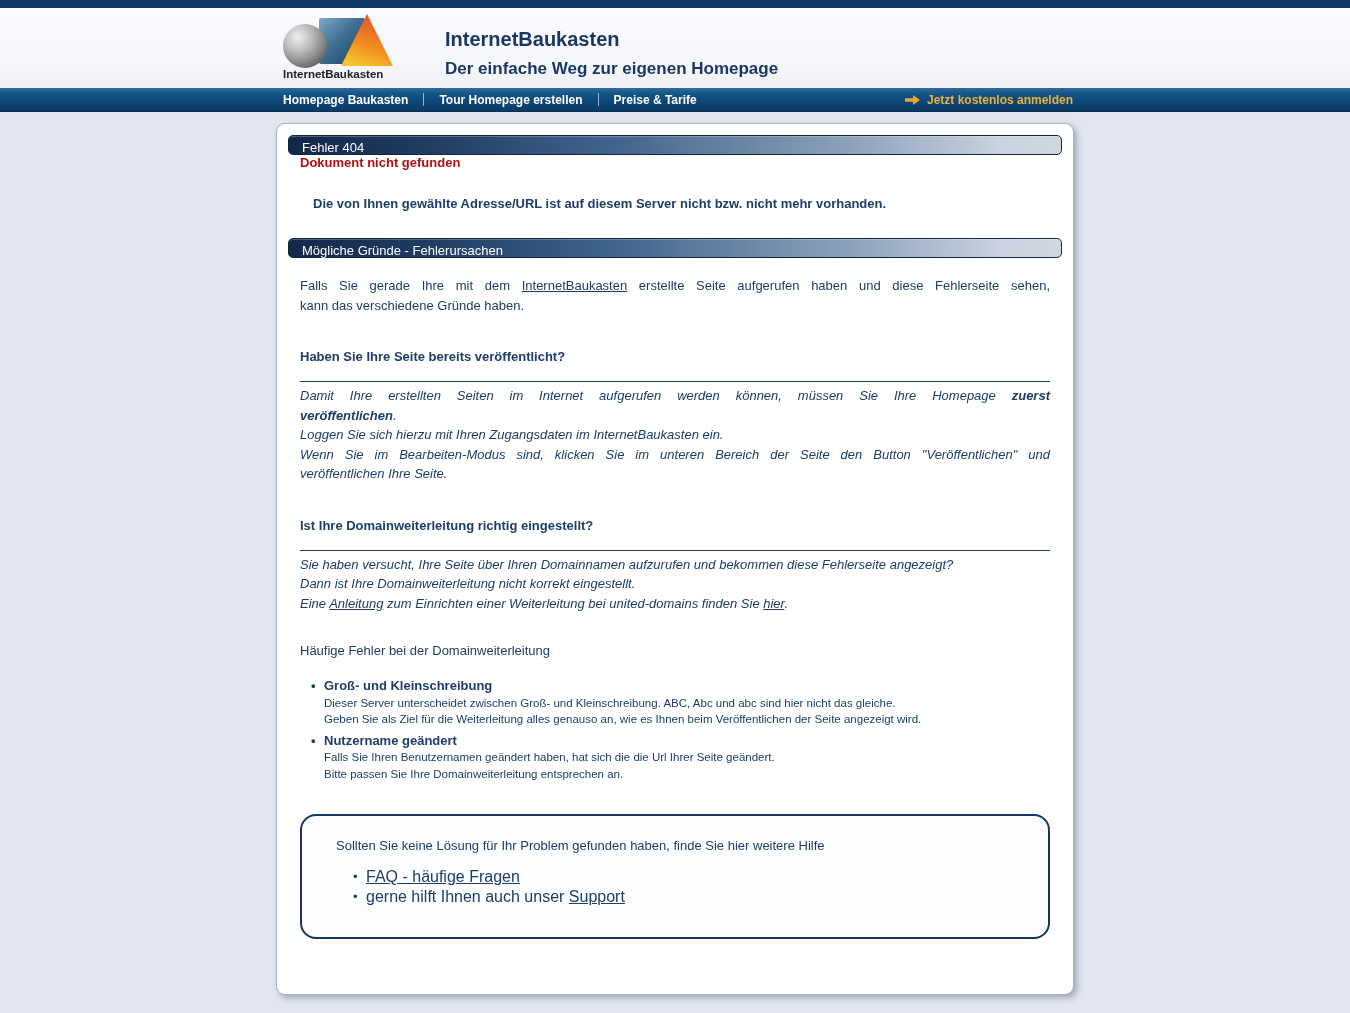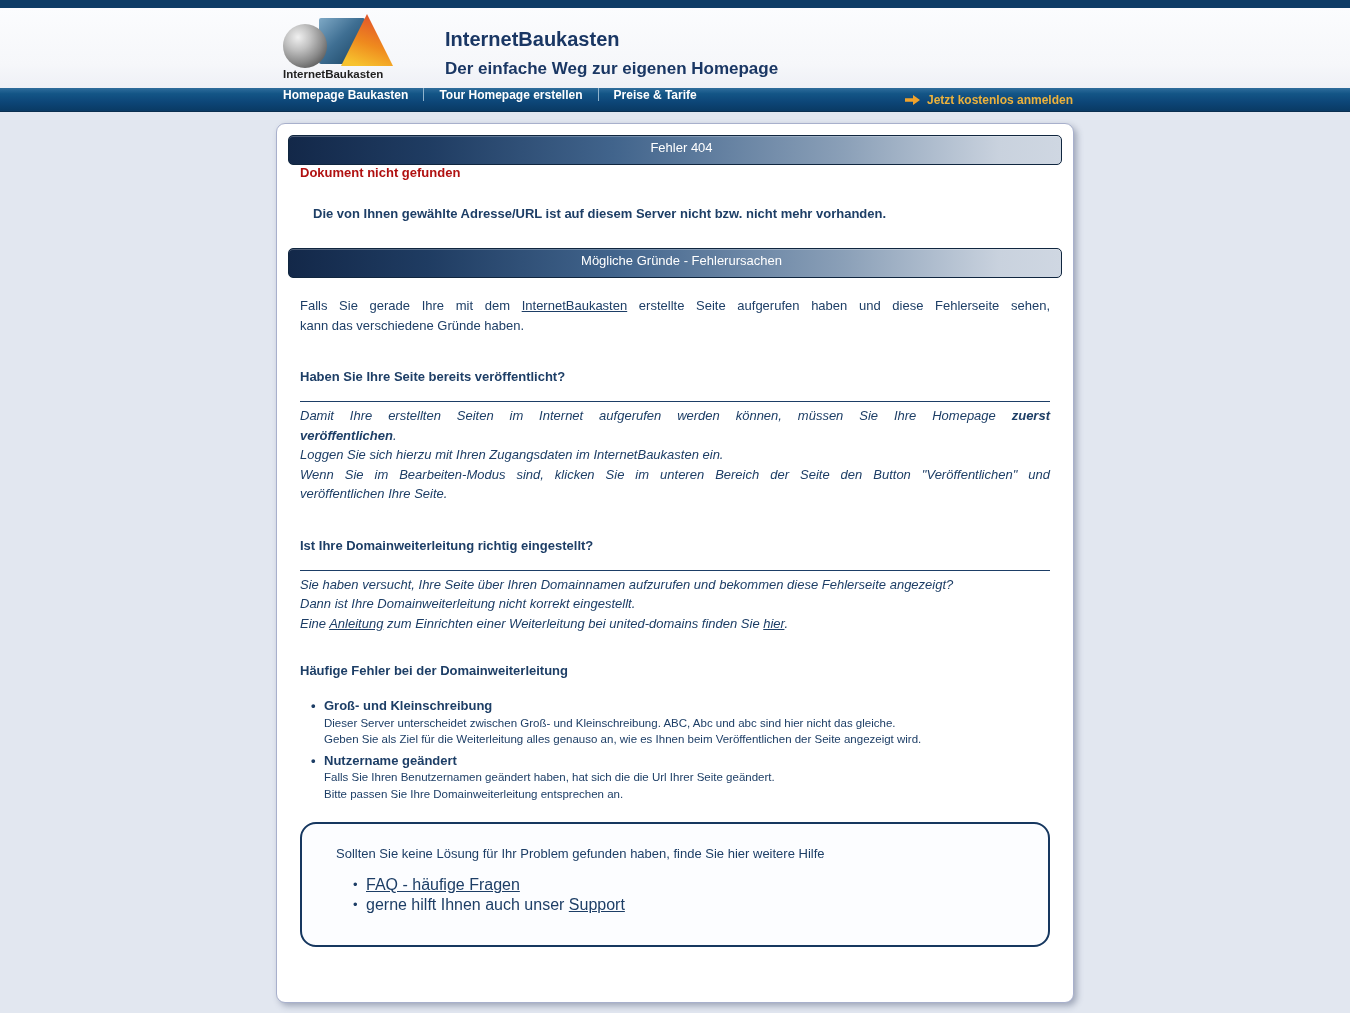--- a/index.html
+++ b/index.html
@@ -40,21 +40,21 @@
   .logo-label {
     position: absolute; left: 0; top: 50px; width: 110px;
     font-size: 11.5px; font-weight: bold; color: #1f1f1f; letter-spacing: 0;
   }
   .brand { position: absolute; left: 445px; top: 20px; }
   .brand-title { font-size: 20px; font-weight: bold; color: #1a3764; }
   .brand-sub { margin-top: 8px; font-size: 17px; font-weight: bold; color: #1a3764; }
 
   
   .navbar {
-    display: flex; 
+    display: flex; align-items: center;
     height: 24px; padding: 0 277px 0 283px;
     background: linear-gradient(180deg, #2f6d9c 0%, #135586 25%, #0d4678 60%, #093a64 100%);
     border-bottom: 1px solid #0a2f50;
     font-size: 12px; font-weight: bold; color: #ffffff;
   }
   .nav-item { cursor: pointer; white-space: nowrap; }
   .nav-item + .nav-sep { margin: 0 15px; }
   .nav-sep { width: 1px; height: 13px; background: #8fb3cc; }
   .nav-cta {
     margin-left: auto; display: flex; align-items: center; gap: 7px;
@@ -64,57 +64,56 @@
 
   
   .main-box {
     width: 798px; margin: 11px auto 0;
     background: #ffffff;
     border: 1px solid #a8b0cc; border-radius: 9px;
     box-shadow: 3px 3px 6px rgba(80, 90, 120, 0.45);
     padding: 11px 11px 55px;
   }
   .section-bar {
-    height: 30px; line-height: 23px;
+    height: 20px; line-height: 23px;
     padding-left: 13px;
     color: #ffffff; font-size: 13px;
     background: linear-gradient(90deg, #132849 0%, #1f3c62 18%, #41648c 42%, #8ba0b8 72%, #c9d2de 92%, #cfd7e2 100%);
     border: 1px solid #10263f; border-radius: 5px;
     box-shadow: inset 0 1px 0 rgba(255,255,255,0.25);
-    text-align: center;
   }
   .error-title { margin: 0 12px 0; font-size: 13px; font-weight: bold; color: #b01111; }
   .error-sub { margin: 26px 25px 0; font-size: 13px; font-weight: bold; color: #1d3e66; }
   .bar-reasons { margin-top: 27px; }
 
   .para { margin: 18px 12px 0; font-size: 13px; line-height: 19.5px; color: #1d3e66; }
   .jline { display: block; text-align: justify; text-align-last: justify; }
   .sec-heading {
     margin: 34px 12px 0; padding-bottom: 17px;
     font-size: 13px; font-weight: bold; color: #1d3e66;
     border-bottom: 1px solid #1d3e66;
   }
-  .sub-heading { margin: 30px 12px 0; font-size: 13px; font-weight: bold; color: #1d3e66; }
+  .sub-heading { margin: 30px 12px 0; font-size: 13px; font-weight: normal; color: #1d3e66; }
   .para2 { margin: 4px 12px 0; font-style: italic; }
 
   a.inline-link, .inline-link { color: #1d3e66; text-decoration: underline; cursor: pointer; }
 
   ul.fault-list { margin: 20px 12px 0; padding-left: 24px; list-style: none; }
   ul.fault-list > li { position: relative; line-height: 16.5px; }
   ul.fault-list > li::before {
     content: "\2022"; position: absolute; left: -13px; top: 0;
     color: #1d3e66; font-size: 13px; font-weight: bold;
   }
   .fault-title { display: block; font-size: 13px; font-weight: bold; color: #1d3e66; }
   .fault-line { display: block; font-size: 11.5px; color: #1d3e66; }
   ul.fault-list > li + li { margin-top: 5px; }
 
   
   .help-box {
-    margin: 20px 12px 0;
+    margin: 32px 12px 0;
     border: 2px solid #16375f; border-radius: 16px;
     background: #fcfdff;
     padding: 22px 24px 30px;
   }
   .help-intro { font-size: 13px; color: #1d3e66; margin-left: 10px; }
   ul.help-list { margin: 14px 0 0 26px; padding-left: 14px; list-style: none; }
   ul.help-list > li { position: relative; font-size: 16px; color: #1d3e66; line-height: 20px; }
   ul.help-list > li::before {
     content: "\2022"; position: absolute; left: -13px; top: 0;
     color: #1d3e66; font-size: 13px;

